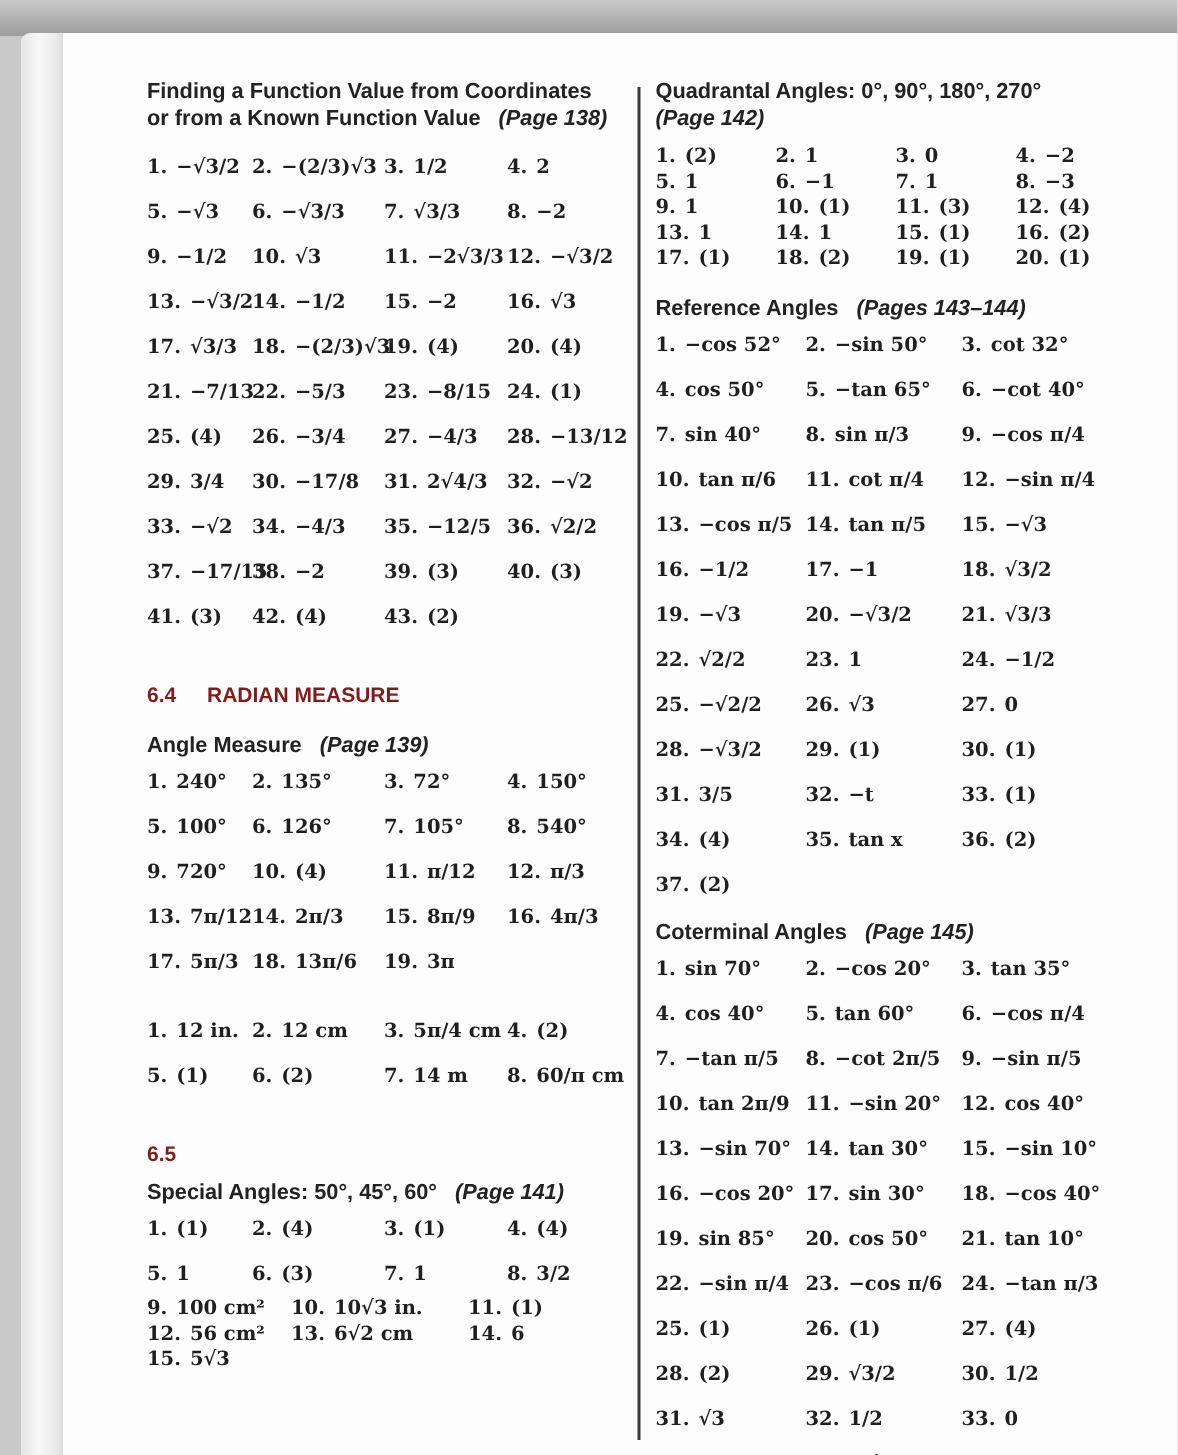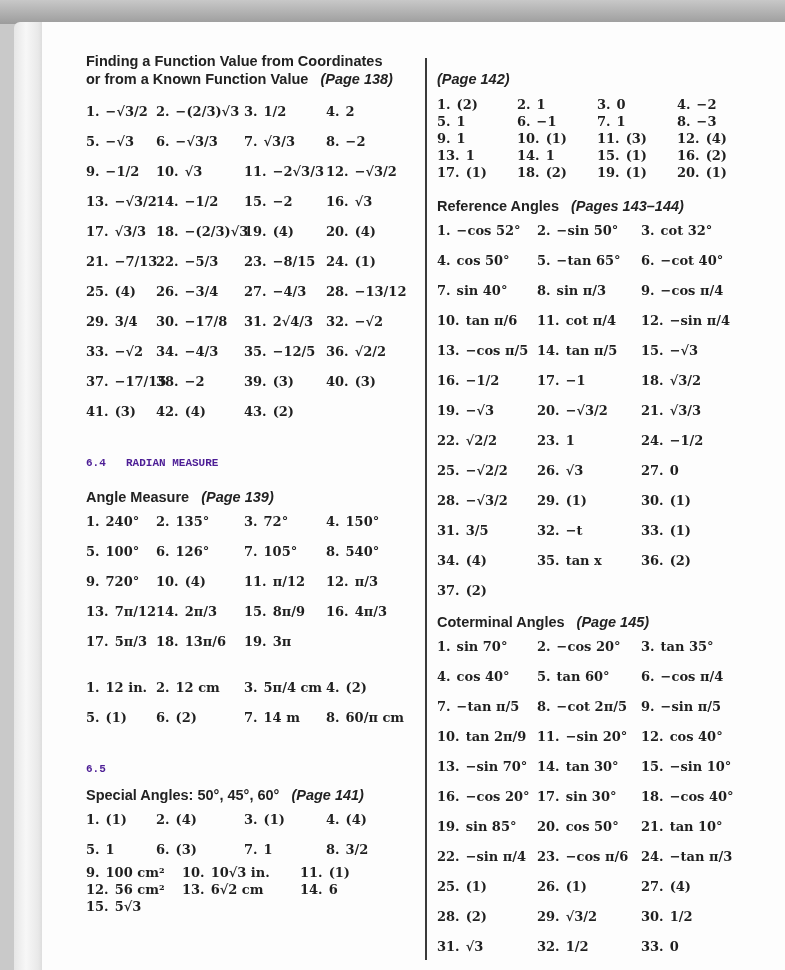--- a/index.html
+++ b/index.html
@@ -20,32 +20,32 @@
   }
   .page {
     position: absolute; left: 42px; top: 22px; width: 743px; height: 948px;
     background: #fdfdfd;
   }
   .divider {
     position: absolute; left: 425px; top: 58px; width: 1.5px; height: 902px;
     background: #3a3a3a;
   }
   .col { position: absolute; }
-  .col-left { left: 86px; top: 52px; width: 320px; }
+  .col-left { left: 98px; top: 52px; width: 320px; }
   .col-right { left: 437px; top: 52px; width: 300px; }
 
   .h-sub {
     font-family: "Liberation Sans", sans-serif; font-weight: bold;
     font-size: 14.5px; line-height: 18px; color: #222;
     margin: 0;
   }
   .h-sub .page-ref { font-style: italic; margin-left: 8px; text-align: center; }
   .h-sec {
-    font-family: Liberation Mono, monospace; font-weight: bold;
-    font-size: 11px; line-height: 18px; color: #4c1d95; margin: 0;
+    font-family: Liberation Sans, sans-serif; font-weight: bold;
+    font-size: 14px; line-height: 18px; color: #7f1d1d; margin: 0;
     display: flex;
   }
   .h-sec .num { width: 40px; flex: none; }
 
   .grid { display: grid; align-items: center; font-weight: bold; font-size: 13px; }
   .grid.g4 { grid-template-columns: 70px 88px 82px 80px; }
   .grid.g3 { grid-template-columns: 100px 104px 96px; }
   .grid.g4r { grid-template-columns: 80px 80px 80px 60px; }
 
   .cell { display: flex; align-items: center; white-space: nowrap; }
@@ -446,21 +446,21 @@
       </div>
       <div class="cell row tight">
         <span class="n">15.</span>
         <span class="val">5√3</span>
       </div>
     </div>
 </div>
 
 <div class="col col-right">
   <h3 class="h-sub">
-    <br>
+    <span>Quadrantal Angles: 0°, 90°, 180°, 270°</span><br>
     <span class="page-ref" style="margin-left:0">(Page 142)</span>
   </h3>
   <div class="spacer-s"></div>
   <div class="grid g4r">
       <div class="cell row tight">
         <span class="n">1.</span>
         <span class="val">(2)</span>
       </div>
       <div class="cell row tight">
         <span class="n">2.</span>

